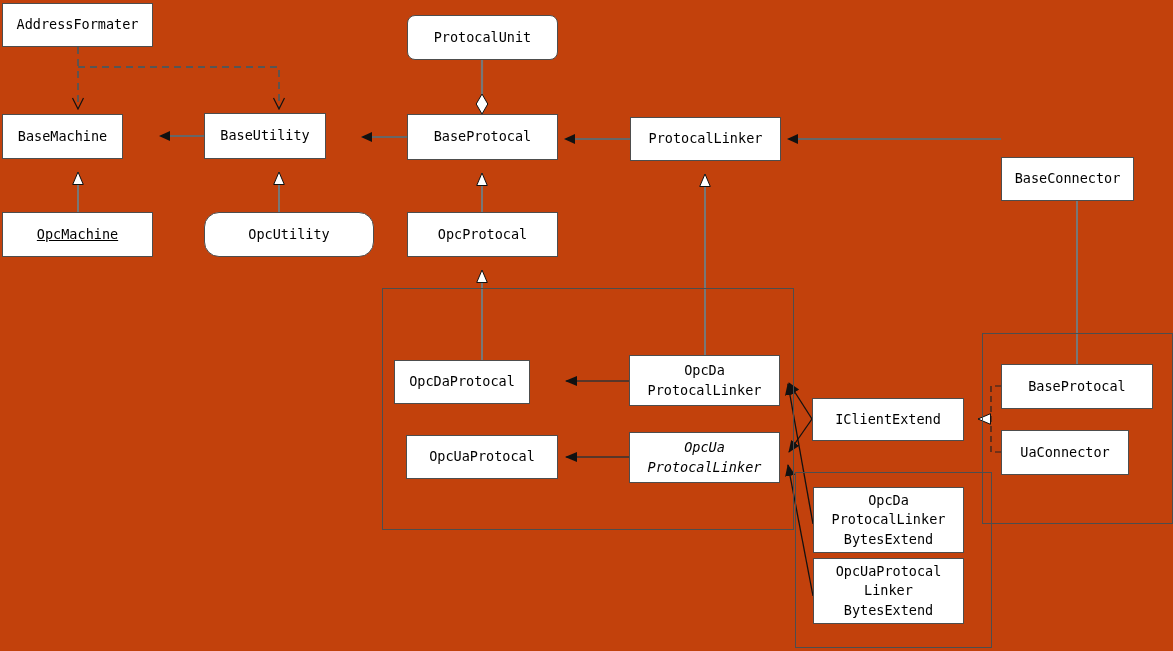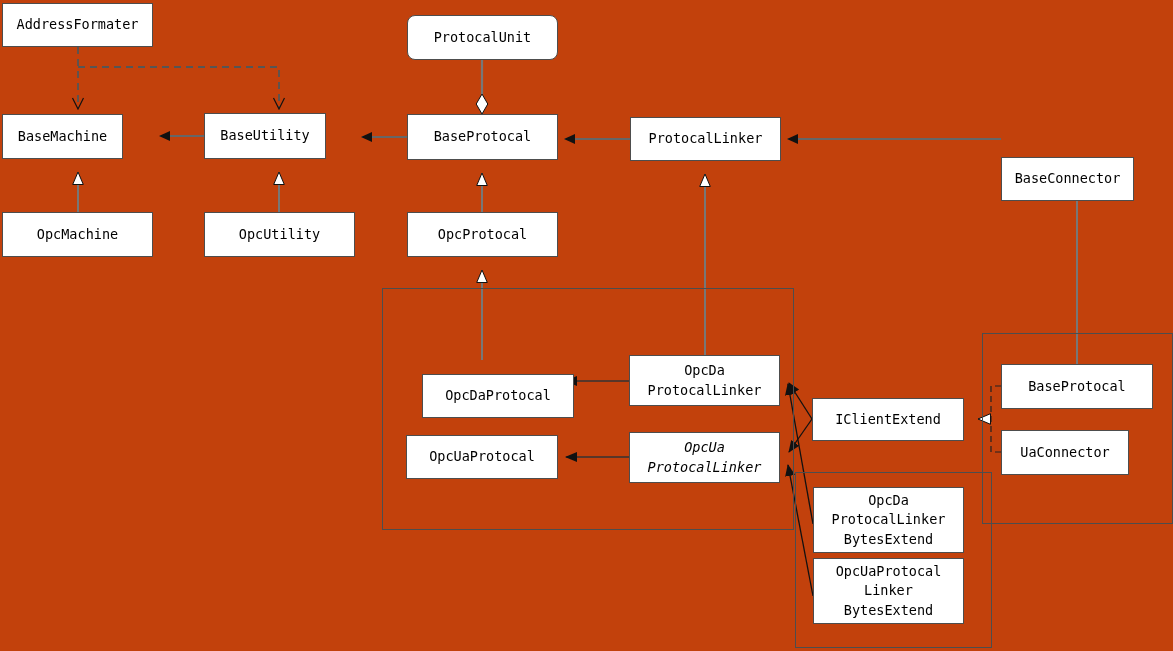--- a/index.html
+++ b/index.html
@@ -146,24 +146,24 @@
       <div class="group" style="left: 982px; top: 333px; width: 191px; height: 191px;"></div>
     </div>
   <div id="nodes-layer">
       <div class="node" style="left: 2px; top: 3px; width: 151px; height: 44px;">AddressFormater</div>
       <div class="node" style="left: 407px; top: 15px; width: 151px; height: 45px; border-radius: 8px;">ProtocalUnit</div>
       <div class="node" style="left: 2px; top: 114px; width: 121px; height: 45px;">BaseMachine</div>
       <div class="node" style="left: 204px; top: 113px; width: 122px; height: 46px; text-align: right;">BaseUtility</div>
       <div class="node" style="left: 407px; top: 114px; width: 151px; height: 46px;">BaseProtocal</div>
       <div class="node" style="left: 630px; top: 117px; width: 151px; height: 44px;">ProtocalLinker</div>
       <div class="node" style="left: 1001px; top: 117px; width: 133px; height: 44px; margin-top: 40px;">BaseConnector</div>
-      <div class="node" style="left: 2px; top: 212px; width: 151px; height: 45px;">OpcMachine</div>
-      <div class="node" style="left: 204px; top: 212px; width: 151px; height: 45px;">OpcUtility</div>
+      <div class="node" style="left: 2px; top: 212px; width: 151px; height: 45px; text-decoration: underline;">OpcMachine</div>
+      <div class="node" style="left: 204px; top: 212px; width: 170px; height: 45px; border-radius: 15px;">OpcUtility</div>
       <div class="node" style="left: 407px; top: 212px; width: 151px; height: 45px;">OpcProtocal</div>
-      <div class="node" style="left: 422px; top: 360px; width: 152px; height: 44px; margin-top: 14px;">OpcDaProtocal</div>
+      <div class="node" style="left: 394px; top: 360px; width: 136px; height: 44px;">OpcDaProtocal</div>
       <div class="node" style="left: 406px; top: 435px; width: 152px; height: 44px;">OpcUaProtocal</div>
       <div class="node" style="left: 629px; top: 355px; width: 151px; height: 51px;">OpcDa
 ProtocalLinker</div>
       <div class="node" style="left: 629px; top: 432px; width: 151px; height: 51px; font-style: italic;">OpcUa
 ProtocalLinker</div>
       <div class="node" style="left: 812px; top: 398px; width: 152px; height: 43px;">IClientExtend</div>
       <div class="node" style="left: 1001px; top: 364px; width: 152px; height: 45px;">BaseProtocal</div>
       <div class="node" style="left: 1001px; top: 430px; width: 128px; height: 45px;">UaConnector</div>
       <div class="node" style="left: 813px; top: 487px; width: 151px; height: 66px;">OpcDa
 ProtocalLinker

